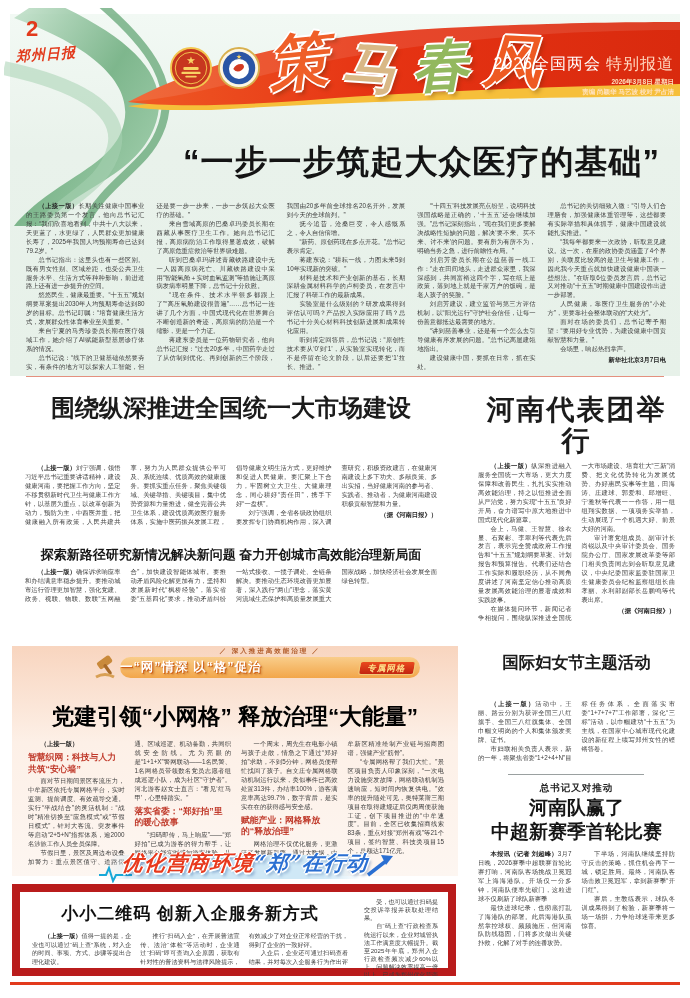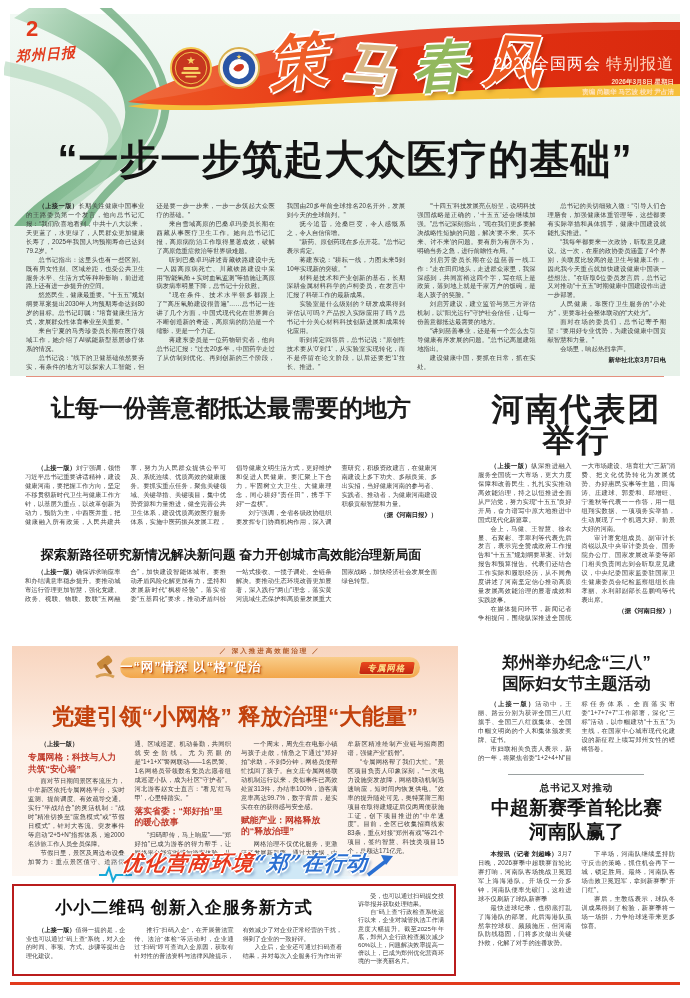--- a/index.html
+++ b/index.html
@@ -23,58 +23,58 @@
   .edition .sub{color:#ffd9c2;margin-left:5px}
   .dateline{position:absolute;right:6px;top:64px;font-size:6.5px;font-weight:bold;color:#ffe2bf;text-align:right}
   .staffline{position:absolute;right:6px;top:74px;font-size:6.5px;font-weight:bold;color:#ffe2bf;text-align:right}
   
   .body{font-size:6.3px;line-height:1.42;text-align:justify;color:#3c3c3c;overflow:hidden}
   .body p{text-indent:2em;margin:0}
   .body p b{color:#1e1e1e}
   .body p.cr{text-align:right;text-indent:0;font-weight:bold;color:#222;margin-top:2px}
   .body p.sh{color:var(--deep-red,#c03a2b);font-weight:bold;font-size:8.8px;line-height:1.32;text-indent:0;text-align:center;margin:3px 0 2px}
   
-  .lead-h{position:absolute;left:30px;top:132px;width:630px;text-align:center;font-size:40px;font-weight:900;color:#141414;letter-spacing:1px}
+  .lead-h{position:absolute;left:30px;top:140px;width:630px;text-align:right;font-size:33px;font-weight:900;color:#141414;letter-spacing:1px}
   .lead-body{position:absolute;left:26px;top:202px;width:640px;height:170px;column-count:5;column-gap:12px}
   .lead-rule{position:absolute;left:26px;top:376px;width:638px;height:1px;background:#e4907e}
   
   .sp-h{position:absolute;left:25px;top:392px;width:412px;text-align:center;font-size:24px;font-weight:900;line-height:31px;color:#1b1b1b}
-  .dl-h{position:absolute;left:478px;top:394px;width:197px;text-align:center;font-size:32px;font-weight:900;line-height:31px;letter-spacing:2px;color:#1b1b1b}
+  .dl-h{position:absolute;left:478px;top:394px;width:197px;text-align:center;font-size:28px;font-weight:900;line-height:31px;letter-spacing:2px;color:#1b1b1b}
   .sp-body{position:absolute;left:25px;top:464px;width:412px;height:74px;column-count:4;column-gap:10px}
   .sub-h{position:absolute;left:25px;top:546px;width:412px;text-align:center;font-size:13px;font-weight:700;color:#161616}
   .sub-body{position:absolute;left:25px;top:568px;width:412px;height:38px;column-count:4;column-gap:10px}
   .dl-body{position:absolute;left:478px;top:462px;width:197px;height:178px;column-count:2;column-gap:10px}
   
   .pink{position:absolute;left:12px;top:646px;width:446px;height:230px;background:linear-gradient(180deg,#f8d5bf,#fdf0e7 42%,#fdf6f1)}
   .arc{position:absolute;left:120px;top:647px;width:300px;text-align:center;font-size:6.5px;color:#b05a28;letter-spacing:2px;font-weight:bold}
   .gbar{position:absolute;left:120px;top:657px;width:300px;height:21px;border-radius:11px;background:linear-gradient(180deg,#f9cd8a,#f2a64a);
     color:#fff;font-size:12.5px;font-weight:900;line-height:21px;letter-spacing:1px;text-shadow:1px 1px 0 #d06014,2px 2px 2px rgba(150,60,0,.4)}
   .gbadge{position:absolute;right:5px;top:3.5px;height:14px;line-height:13px;padding:0 8px;background:linear-gradient(180deg,#ea4a1e,#c22410);
     color:#ffe08a;font-size:8.5px;font-weight:700;transform:skewX(-10deg);border-radius:3px;border:1px solid #f2c879;letter-spacing:1px;text-shadow:none}
   .gavel{position:absolute;left:90px;top:650px;width:30px;height:30px}
-  .grid-h{position:absolute;left:18px;top:701px;width:434px;text-align:center;font-size:22.5px;font-weight:900;color:#c2410c}
+  .grid-h{position:absolute;left:18px;top:701px;width:434px;text-align:center;font-size:22.5px;font-weight:900;color:#000000}
   .grid-body{position:absolute;left:28px;top:740px;width:416px;height:132px;column-count:4;column-gap:10px}
   .grid-body p.sh{text-align:left}
   
   .wm-h{position:absolute;left:478px;top:652px;width:197px;text-align:center;font-size:16.5px;font-weight:900;line-height:21px;color:#1b1b1b}
   .wm-body{position:absolute;left:478px;top:700px;width:197px;height:64px;column-count:2;column-gap:10px}
   .divider{position:absolute;left:508px;top:774px;width:136px;height:1px;background:#9aa0a0}
   .kicker{position:absolute;left:478px;top:782px;width:197px;text-align:center;font-size:9.5px;font-weight:700;letter-spacing:1px;color:#222}
   .fb-h{position:absolute;left:478px;top:796px;width:197px;text-align:center;font-size:19px;font-weight:900;line-height:24px;color:#151515}
   .fb-body{position:absolute;left:478px;top:850px;width:197px;height:124px;column-count:2;column-gap:10px}
   
   .biz{position:absolute;left:92px;top:845px;width:300px;height:40px}
   .biz-bg{position:absolute;left:14px;top:10px;right:26px;height:24px;transform:skewX(-18deg);border-radius:4px;
     background:linear-gradient(90deg,rgba(207,232,246,0),#cfe8f6 18%,#cfe8f6 85%,rgba(207,232,246,0))}
   .biz-t{position:absolute;left:30px;top:4px;white-space:nowrap;font-style:italic;font-weight:900;font-size:21px;letter-spacing:1px;transform:skewX(-6deg);font-family:"DejaVu Serif","Liberation Serif",serif}
   .biz-t .p1{color:#e8391d;text-shadow:-1.5px 0 #fff,1.5px 0 #fff,0 -1.5px #fff,0 1.5px #fff,2.5px 3px 3px rgba(30,80,150,.5)}
   .biz-t .p2{color:#2a6fd2;text-shadow:-1.5px 0 #fff,1.5px 0 #fff,0 -1.5px #fff,0 1.5px #fff,2.5px 3px 3px rgba(30,80,150,.4)}
   .pulse{position:absolute;left:6px;top:20px;width:36px;height:18px}
   .barrow{position:absolute;right:-4px;top:6px;width:30px;height:28px}
-  .qr-box{position:absolute;left:12px;top:884px;width:444px;height:92px;border:2px solid #b91c1c;background:#fff;display:flex;padding:6px 10px 6px 12px}
+  .qr-box{position:absolute;left:12px;top:884px;width:444px;height:92px;border:8px solid #b91c1c;background:#fff;display:flex;padding:6px 10px 6px 12px}
   .qr-left{width:316px}
   .qr-hl{text-align:center;font-size:17px;font-weight:900;letter-spacing:1px;margin:4px 0 7px;color:#0f0f0f}
   .qr-cols{column-count:3;column-gap:9px;height:46px;font-size:6.1px}
   .qr-right{flex:1;margin-left:16px;height:78px;font-size:6.1px;line-height:1.34}
   .footer-rule{position:absolute;left:10px;top:982px;width:670px;height:3px;background:var(--red,#e23a1c)}
 </style>
 </head>
 <body>
 
 <div class="top-panel">
@@ -157,21 +157,21 @@
     <p>总书记的关切细致入微：“引导人们合理膳食，加强健康体重管理等，这些都要有实际举措和具体抓手，健康中国建设就能扎实推进。”</p>
     <p>“我每年都要来一次政协，听取意见建议。这一次，在座的政协委员涵盖了4个界别，关联度比较高的是卫生与健康工作，因此我今天重点就加快建设健康中国谈一些想法。”在听取6位委员发言后，总书记又对推动“十五五”时期健康中国建设作出进一步部署。</p>
     <p>人民健康，靠医疗卫生服务的“小处方”，更要靠社会整体联动的“大处方”。</p>
     <p>面对在场的委员们，总书记寄予期望：“要用好专业优势，为建设健康中国贡献智慧和力量。”</p>
     <p>会场里，响起热烈掌声。</p>
     <p class="cr">新华社北京3月7日电</p>
   </div>
 <div class="lead-rule"></div>
 
 <div class="sp-h">
-  <div>让每一份善意都抵达最需要的地方</div>
+  <div>围绕纵深推进全国统一大市场建设</div>
 </div>
 <div class="dl-h">
   <div>河南代表团举行</div>
 </div>
 <div class="sp-body body">
     <p><b>（上接一版）</b>刘宁强调，领悟习近平总书记重要讲话精神，建设健康河南，要把握工作方向，坚定不移贯彻新时代卫生与健康工作方针，以基层为重点，以改革创新为动力，预防为主，中西医并重，把健康融入所有政策，人民共建共享，努力为人民群众提供公平可及、系统连续、优质高效的健康服务。要抓实重点任务，聚焦关键领域、关键举措、关键项目，集中优势资源和力量推进，健全完善公共卫生体系，建设优质高效医疗服务体系，实施中医药振兴发展工程，倡导健康文明生活方式，更好维护和促进人民健康。要汇聚上下合力，牢固树立大卫生、大健康理念，同心耕好“责任田”，携手下好“一盘棋”。</p>
     <p>刘宁强调，全省各级政协组织要发挥专门协商机构作用，深入调查研究，积极资政建言，在健康河南建设上多下功夫、多献良策、多出实招，当好健康河南的参与者、实践者、推动者，为健康河南建设积极贡献智慧和力量。</p>
     <p class="cr">（据《河南日报》）</p>
   </div>
 <div class="sub-h">探索新路径研究新情况解决新问题 奋力开创城市高效能治理新局面</div>
@@ -195,44 +195,43 @@
   <rect x="13" y="14" width="3.4" height="12" rx="1.6" fill="#a86a28" transform="rotate(-35 15 15)"></rect>
   <path d="M6,27 q9,-5 18,0" stroke="#d8a055" stroke-width="3" fill="none"></path>
 </svg>
 <div class="gbar">
   <span>一“网”情深 以“格”促治</span>
   <span class="gbadge">专属网格</span>
 </div>
 <div class="grid-h">党建引领“小网格” 释放治理“大能量”</div>
 <div class="grid-body body">
     <p><b>（上接一版）</b></p>
-    <p class="sh">专属网格：科技与人力共筑“安心墙”</p>
+    <p class="sh">智慧织网：科技与人力共筑“安心墙”</p>
     <p>面对节日期间景区客流压力，中牟新区依托专属网格平台，实时监测、提前调度、有效疏导交通。实行“平战结合”的灵活机制：“战时”精准切换至“应急模式”或“节假日模式”，针对大客流、突发事件等启动“2+5+N”指挥体系，逾2000名涉旅工作人员全员保障。</p>
     <p>节假日里，景区及周边布设叠加警力：重点景区值守、道路保通、区域巡逻、机动备勤，共同织就安全防线。尤为亮眼的是“1+1+X”警网联动——1名民警、1名网格员带领数名党员志愿者组成巡逻小队，成为社区“守护者”。河北游客赵女士直言：“看见‘红马甲’，心里特踏实。”</p>
     <p class="sh">落实省委：“郑好拍”里的暖心故事</p>
     <p>“扫码即传，马上响应”——“郑好拍”已成为游客的得力帮手，让网格平台能实时感知游客体验，从源头提升服务品质。</p>
     <p>一个周末，周先生在电影小镇与孩子走散，情急之下通过“郑好拍”求助，不到5分钟，网格员便帮忙找回了孩子。自文庄专属网格联动机制运行以来，类似事件已高效处置313件，办结率100%，游客满意率高达99.7%，数字背后，是实实在在的获得感与安全感。</p>
     <p class="sh">赋能产业：网格释放的“释放治理”</p>
     <p>网格治理不仅优化服务，更激活了发展新引擎。通过大数据，中牟新区精准绘制产业链与招商图谱，强健产业“筋骨”。</p>
     <p>“专属网格帮了我们大忙。”景区项目负责人印象深刻，“一次电力设施突发故障，网格联动机制迅速响应，短时间内恢复供电。”效率的提升随处可见，奥特莱斯三期项目在取得建规证后仅两周便获施工证，创下项目推进的“中牟速度”。目前，全区已收集招商线索83条，重点对接“郑州有戏”等21个项目，签约智慧、科技类项目15个，总额达171亿元。</p>
   </div>
 
 <div class="wm-h">
-  <div>郑州举办纪念“三八”</div>
   <div>国际妇女节主题活动</div>
 </div>
 <div class="wm-body body">
     <p><b>（上接一版）</b>活动中，王丽、路云分别为获评全国三八红旗手、全国三八红旗集体、全国巾帼文明岗的个人和集体颁发奖牌、证书。</p>
     <p>市妇联相关负责人表示，新的一年，将聚焦省委“1+2+4+N”目标任务体系，全面落实市委“1+7+7+7”工作部署，深化“三标”活动，以巾帼建功“十五五”为主线，在国家中心城市现代化建设的新征程上续写郑州女性的铿锵答卷。</p>
   </div>
 <div class="divider"></div>
 <div class="kicker">总书记又对推动</div>
 <div class="fb-h">
+  <div>河南队赢了</div>
   <div>中超新赛季首轮比赛</div>
-  <div>河南队赢了</div>
 </div>
 <div class="fb-body body">
     <p><b>本报讯（记者 刘超峰）</b>3月7日晚，2026赛季中超联赛首轮比赛打响，河南队客场挑战卫冕冠军上海海港队。开场仅一分多钟，河南队便率先破门，这粒进球不仅刷新了球队新赛季</p>
     <p>最快进球纪录，也彻底打乱了海港队的部署。此后海港队虽然掌控球权、频频施压，但河南队防线稳固，门将多次做出关键扑救，化解了对手的连番攻势。</p>
     <p>下半场，河南队继续坚持防守反击的策略，抓住机会再下一城，锁定胜局。最终，河南队客场击败卫冕冠军，拿到新赛季“开门红”。</p>
     <p>赛后，主教练表示，球队冬训成果得到了检验，新赛季将一场一场拼，力争给球迷带来更多惊喜。</p>
   </div>
 
 <div class="biz">
   <div class="biz-bg"></div>

